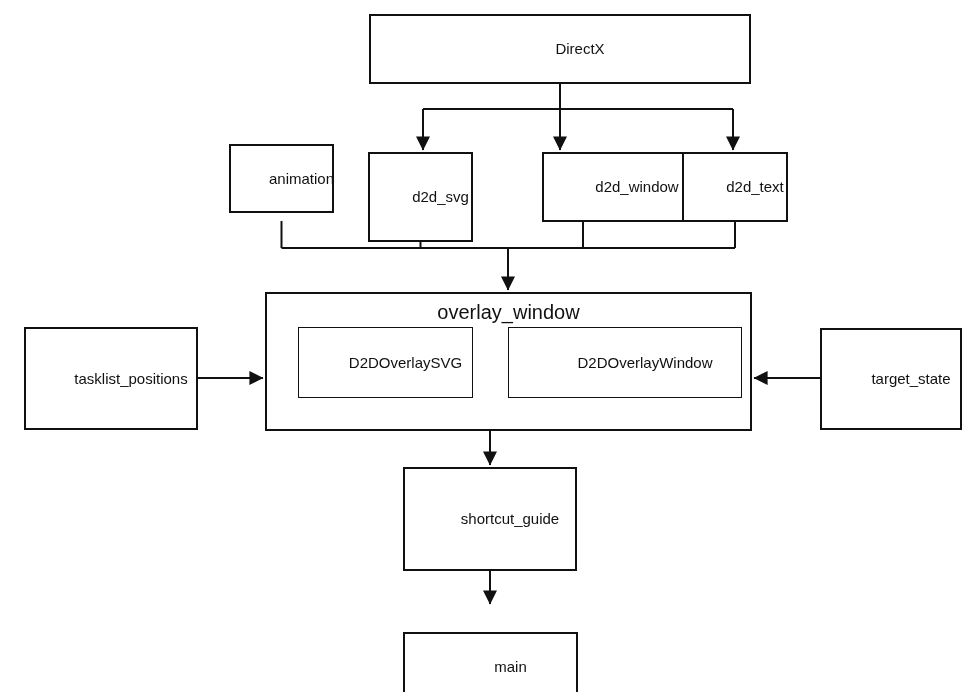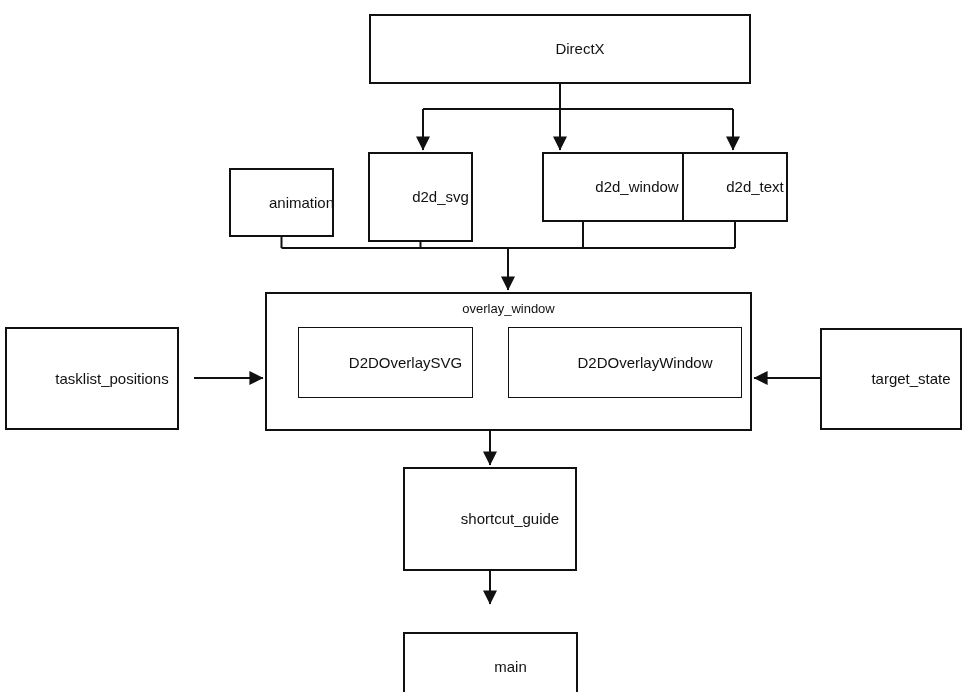--- a/index.html
+++ b/index.html
@@ -42,32 +42,32 @@
     box-sizing: border-box;
     border: 2px solid #111111;
     background: #ffffff;
   }
   .container-title {
     position: absolute;
     top: 7px;
     left: 0;
     width: 100%;
     text-align: center;
-    font-size: 13px;
+    font-size: 20px;
   }
   
   #n-directx          { left: 369px; top: 14px;  width: 382px; height: 70px; }
-  #n-animation        { left: 229px; top: 168px; width: 105px; height: 69px; }
+  #n-animation        { left: 229px; top: 144px; width: 105px; height: 69px; }
   #n-d2d-svg          { left: 368px; top: 152px; width: 105px; height: 90px; }
   #n-d2d-window       { left: 508px; top: 152px; width: 150px; height: 70px; margin-left: 34px; }
   #n-d2d-text         { left: 682px; top: 152px; width: 106px; height: 70px; }
   #n-overlay-window   { left: 265px; top: 292px; width: 487px; height: 139px; }
   #n-d2d-overlay-svg  { left: 298px; top: 327px; width: 175px; height: 71px; }
   #n-d2d-overlay-win  { left: 508px; top: 327px; width: 234px; height: 71px; }
-  #n-tasklist         { left: 5px;  top: 327px; width: 174px; height: 103px; }
+  #n-tasklist         { left: 24px;  top: 327px; width: 174px; height: 103px; }
   #n-target-state     { left: 820px; top: 328px; width: 142px; height: 102px; }
   #n-shortcut-guide   { left: 403px; top: 467px; width: 174px; height: 104px; }
   #n-main             { left: 403px; top: 632px; width: 175px; height: 69px; }
 </style>
 </head>
 <body>
 
 <div id="canvas">
 
   <svg id="edges-svg" viewBox="0 0 975 692" xmlns="http://www.w3.org/2000/svg">

